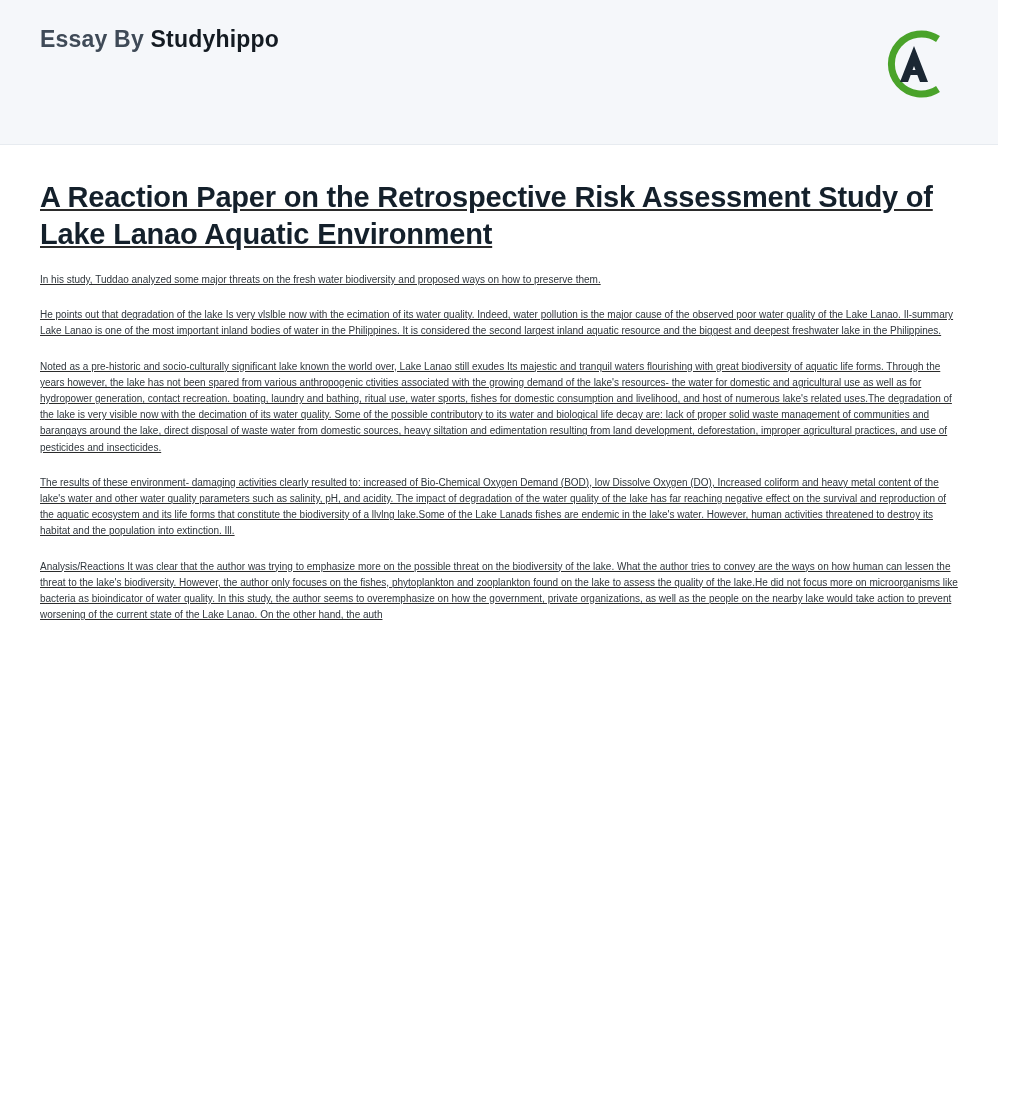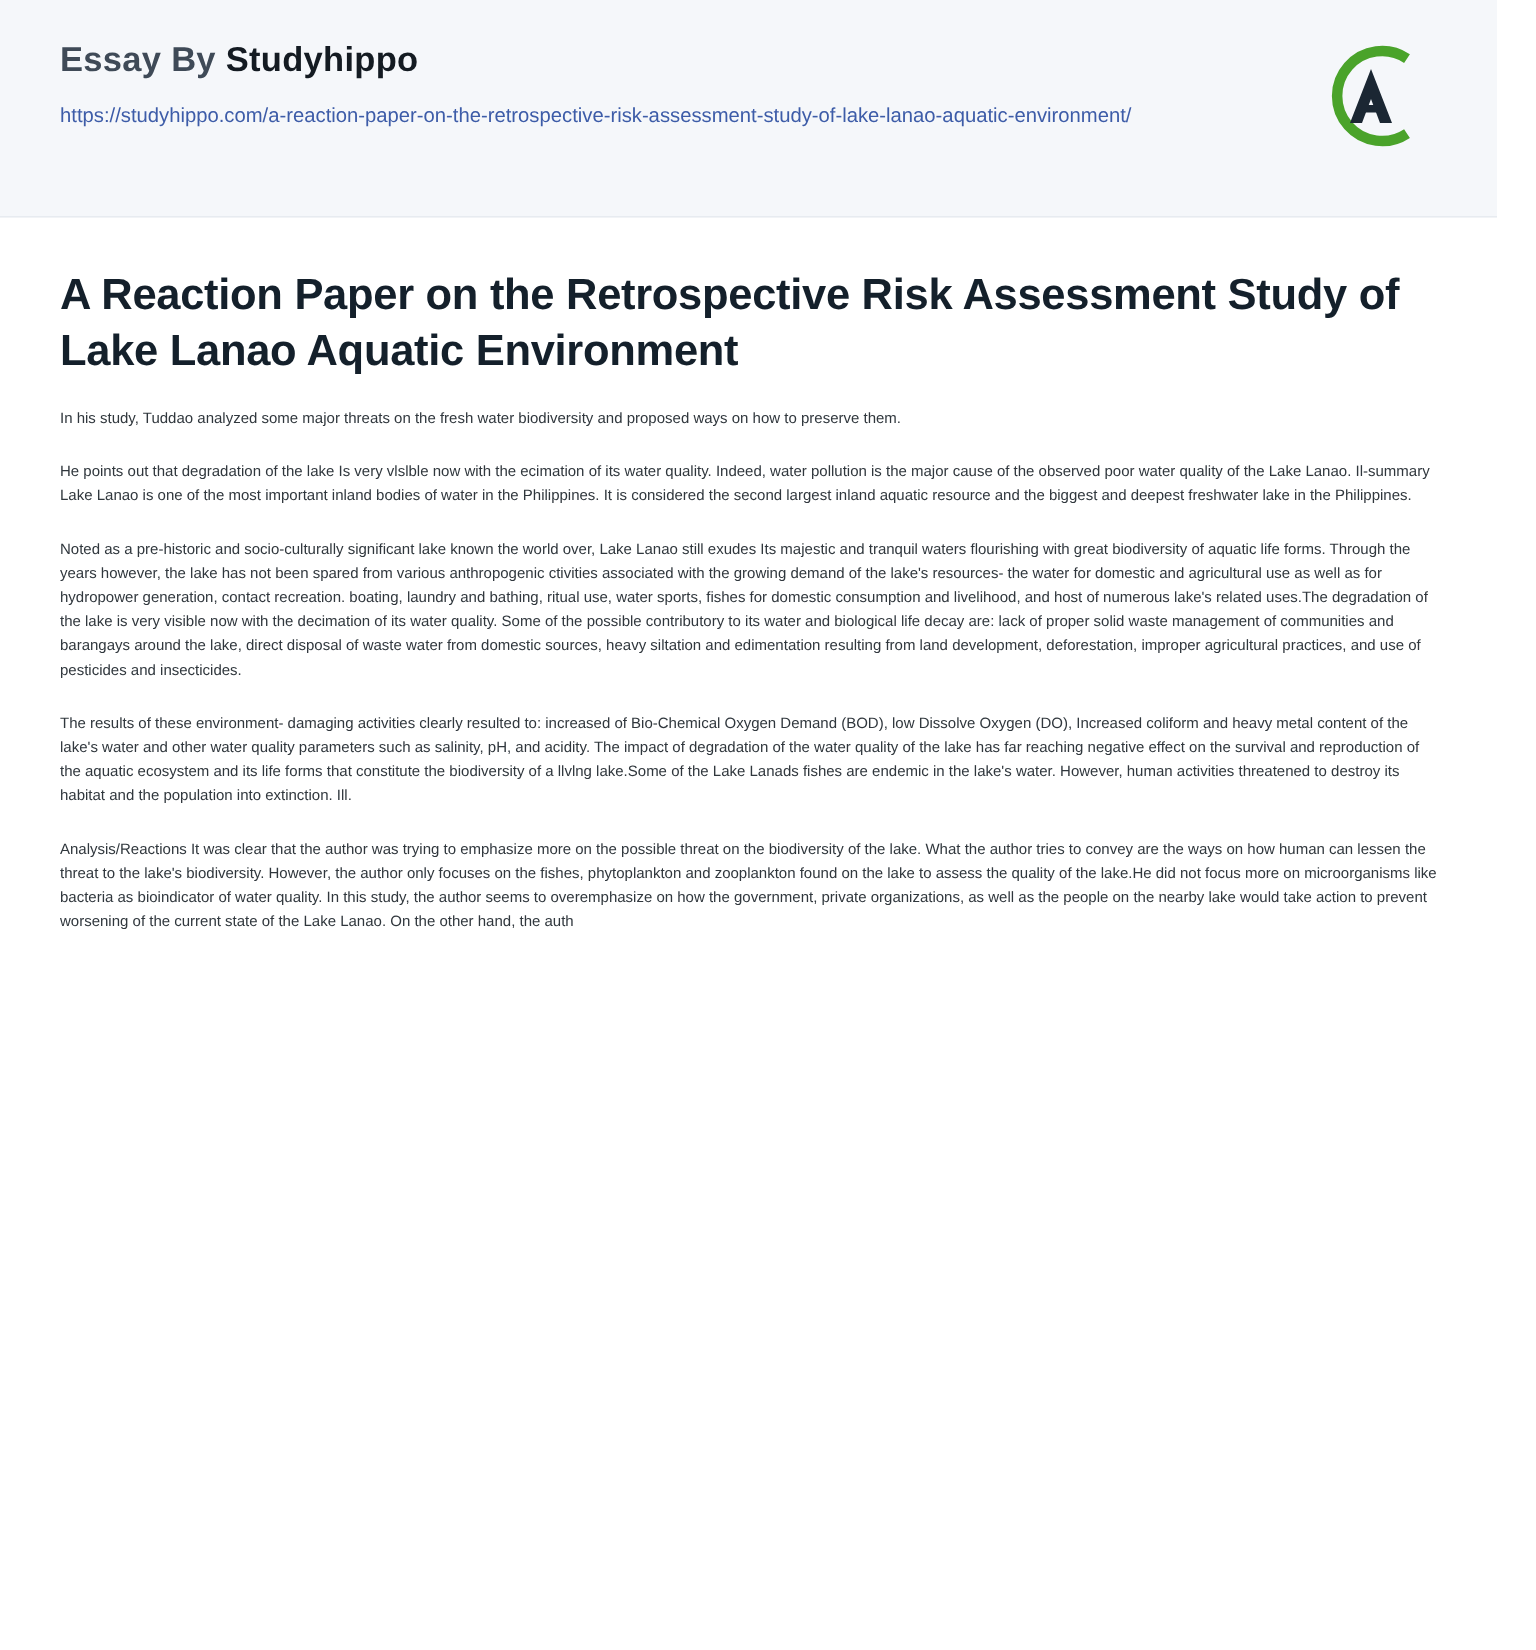--- a/index.html
+++ b/index.html
@@ -58,20 +58,21 @@
     position: absolute;
     right: 42px;
     top: 22px;
     width: 84px;
     height: 84px;
   }
   
   .article {
     padding: 34px 40px 40px 40px;
     box-sizing: border-box;
+    text-decoration: underline;
   }
   .title {
     font-size: 29px;
     line-height: 1.26;
     font-weight: bold;
     color: #14202b;
     margin: 0 0 20px 0;
     letter-spacing: -0.2px;
     max-width: 900px;
   }
@@ -86,21 +87,20 @@
     margin-bottom: 0;
   }
 </style>
 </head>
 <body>
 
 <div class="page">
 
   <div class="header">
     <div class="brand"><span class="brand-light">Essay By </span><span class="brand-dark">Studyhippo</span></div>
-    <a class="source-url" href="#">https://studyhippo.com/a-reaction-paper-on-the-retrospective-risk-assessment-study-of-lake-lanao-aquatic-environment/</a>
 
     <div class="logo">
       <svg width="84" height="84" viewBox="0 0 84 84" aria-hidden="true">
         <path d="M66 17 A30 30 0 1 0 66 67" fill="none" stroke="#4aa32a" stroke-width="7"></path>
         <path d="M42 24 L56 60 L48 60 L42 44 L36 60 L28 60 Z" fill="#1b2733"></path>
         <rect x="34" y="48" width="16" height="5" fill="#1b2733"></rect>
       </svg>
     </div>
   </div>
 

